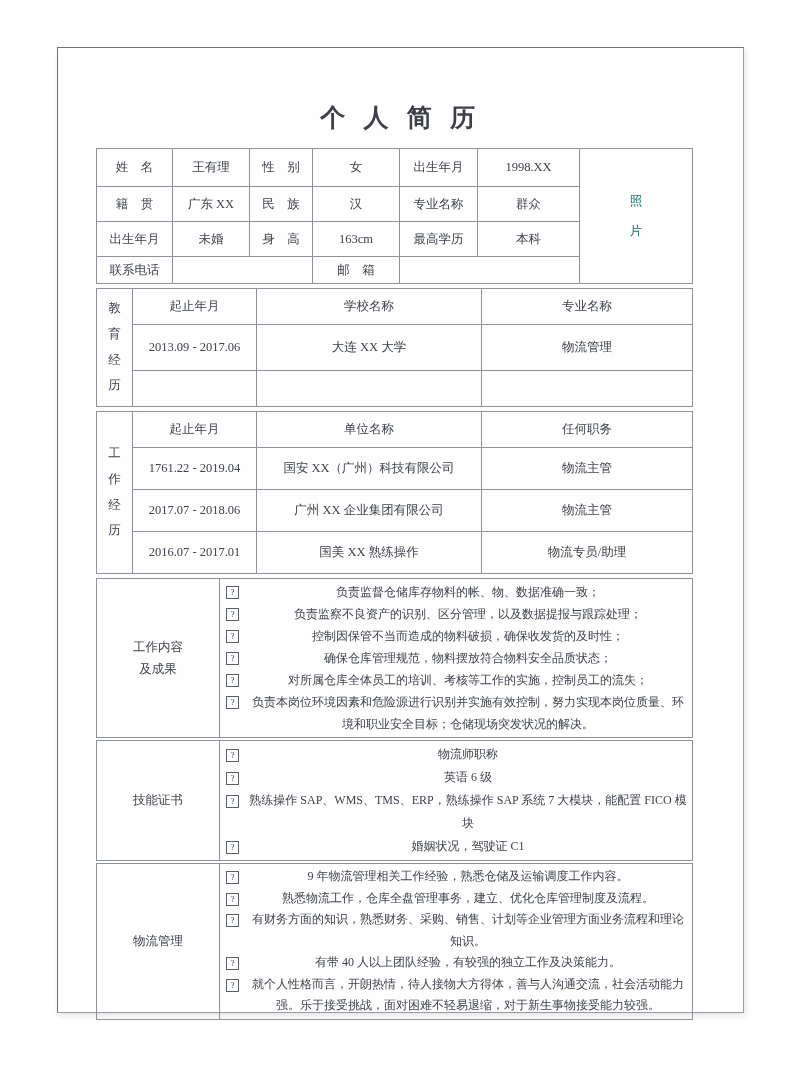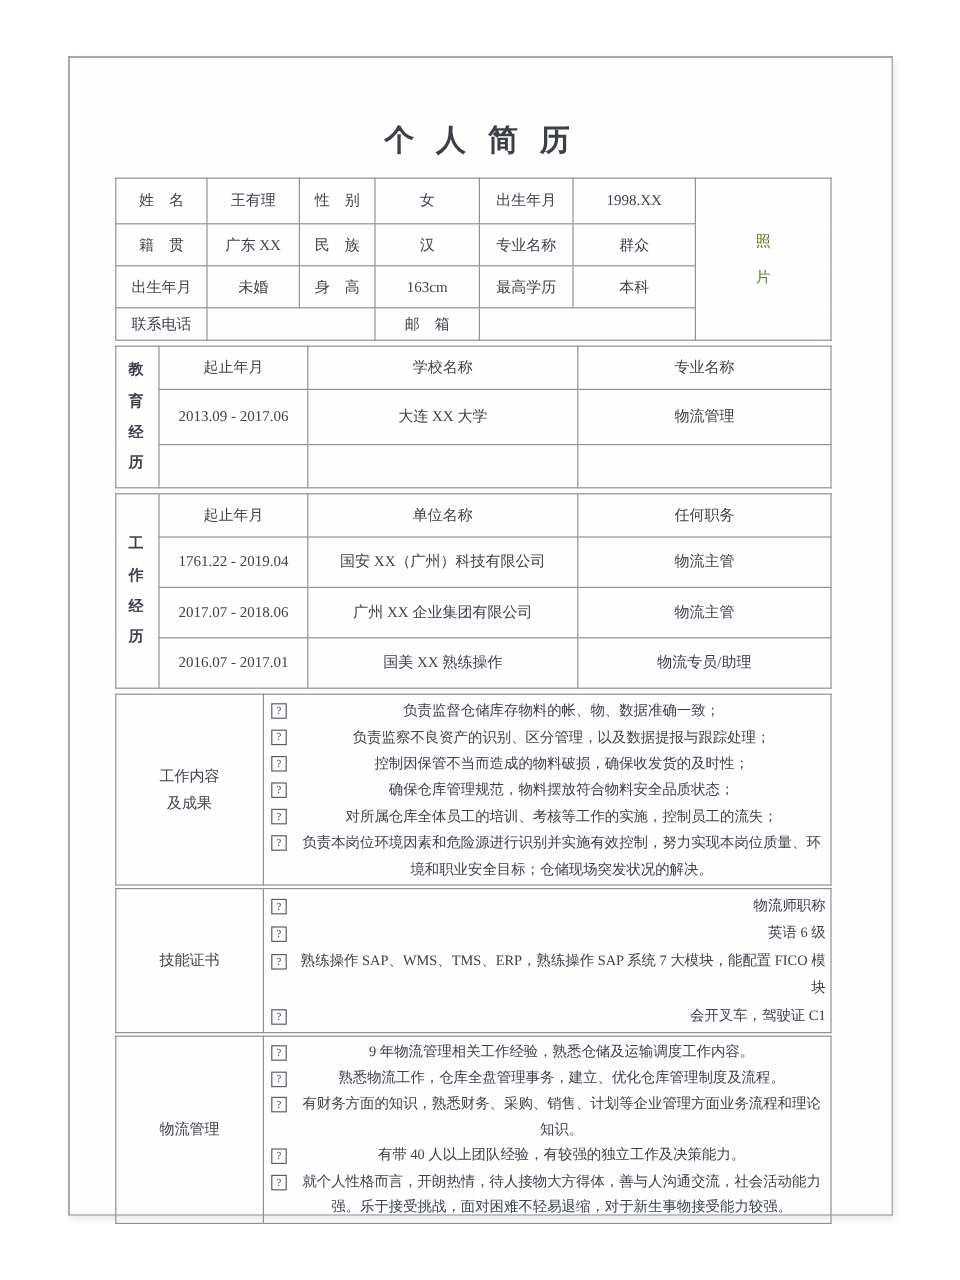--- a/index.html
+++ b/index.html
@@ -48,29 +48,28 @@
   td.content-cell{
     text-align:left;
     vertical-align:top;
     padding:7px 10px 4px 12px;
   }
   .vlabel{
     width:15px;margin:0 auto;
     word-break:break-all;
     line-height:2.05;
     font-size:12.5px;
-    text-align:left;
-    font-weight:bold;
+    text-align:center;
   }
   .photo-label{
     width:15px;margin:0 auto;
     word-break:break-all;
     line-height:2.4;
     font-size:12.5px;
-    color:#4d7c0f;
+    color:#0f766e;
   }
   .wrap-label{
     width:54px;margin:0 auto;
     word-break:break-all;
     line-height:1.8;
     text-align:center;
   }
   .bi{display:flex;align-items:flex-start;}
   .bullet{
     flex:0 0 auto;
@@ -78,21 +77,21 @@
     width:11px;height:11px;
     border:1px solid #5a5f67;
     font-size:9px;line-height:11px;
     text-align:center;
     margin:5px 9px 0 2px;
     color:#3e424b;
   }
   .bi .txt{flex:1;font-size:12px;}
   .duties-lines .txt{line-height:22px;}
   .duties-lines .bullet{margin-top:5px;}
-  .certs-lines .txt{line-height:23px;text-align:right;}
+  .certs-lines .txt{line-height:23px;}
   .certs-lines .bullet{margin-top:6px;}
   .self-lines .txt{line-height:21.5px;}
   .self-lines .bullet{margin-top:5px;}
 </style>
 </head>
 <body>
 
 <div class="paper">
 
   <div class="title">个 人 简 历</div>
@@ -265,21 +264,21 @@
         <div class="bi">
               <span class="bullet">?</span>
               <span class="txt">英语 6 级</span>
             </div>
         <div class="bi">
               <span class="bullet">?</span>
               <span class="txt">熟练操作 SAP、WMS、TMS、ERP，熟练操作 SAP 系统 7 大模块，能配置 FICO 模块</span>
             </div>
         <div class="bi">
               <span class="bullet">?</span>
-              <span class="txt">会开叉车，驾驶证 C1</span>
+              <span class="txt">婚姻状况，驾驶证 C1</span>
             </div>
       </td>
     </tr>
   </tbody>
     </table>
 
   <table class="grid" style="width:596px;margin-top:2px;">
     <colgroup>
         <col style="width:123px">
         <col style="width:473px">

